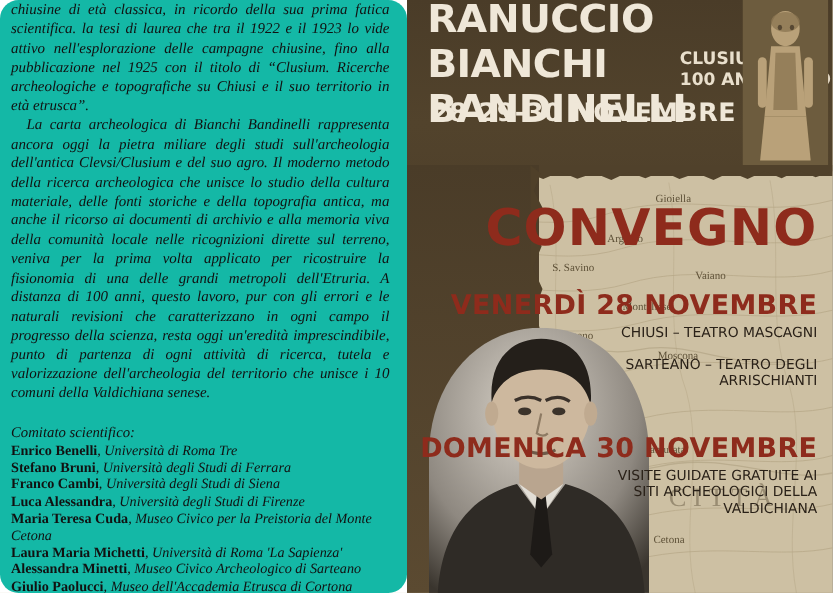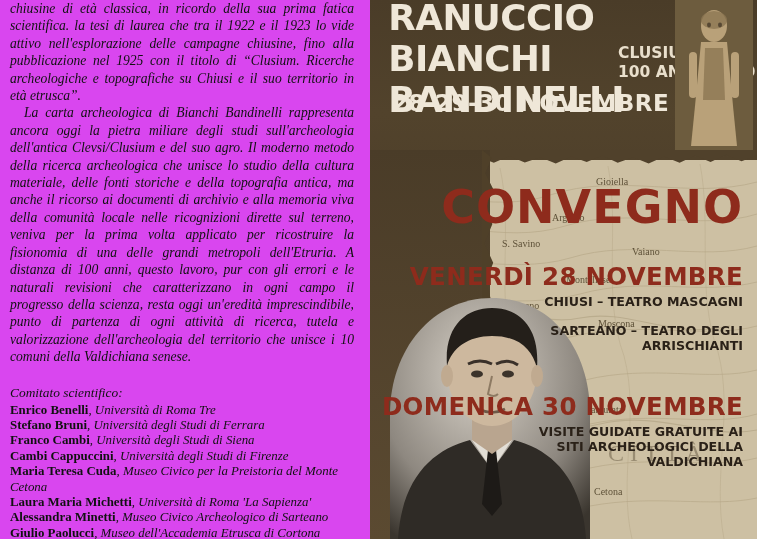--- a/index.html
+++ b/index.html
@@ -6,23 +6,24 @@
   body{
     width:757px;height:539px;overflow:hidden;
     background:#ffffff;
     font-family:"Liberation Serif", serif;
   }
   .page{position:relative;width:757px;height:539px;overflow:hidden;}
 
   
   .left{
     position:absolute;left:0;top:0;width:370px;height:539px;
-    background:#d946ef;
+    background:#14b8a6;
     box-sizing:border-box;
     padding:0 16px 0 10px;
+    border-radius:17px;
   }
   .body-text{
     font-family:"Liberation Serif", serif;
     font-style:italic;
     font-size:13.6px;
     line-height:17.4px;
     text-align:justify;
     color:#111;
   }
   .body-text p{margin:0 0 0 0;}
@@ -161,21 +162,21 @@
     text-align:right;
   }
   .ev{position:absolute;right:14px;z-index:9;text-align:right;}
   .ev .d{
     font-family:"DejaVu Sans", sans-serif;
     font-weight:bold;font-size:24.5px;color:#8e2b1c;letter-spacing:0.3px;
     white-space:nowrap;
   }
   .ev .p{
     font-family:"DejaVu Sans", sans-serif;
-    font-weight:bold;font-size:12.6px;color:#2a2118;line-height:15px;
+    font-weight:normal;font-size:12.6px;color:#2a2118;line-height:15px;
     margin-top:3px;
   }
   .ev1{top:262px;}
   .ev2{top:320px;}
   .ev3{top:392px;}
 </style>
 </head>
 <body>
 
 <div class="page">
@@ -187,21 +188,21 @@
     </div>
 
     <div class="spacer"></div>
 
     <div class="comitato-title">Comitato scientifico:</div>
 
     <div class="people">
       <div class="person"><span class="nm">Enrico Benelli</span><span class="af">, Università di Roma Tre</span></div>
       <div class="person"><span class="nm">Stefano Bruni</span><span class="af">, Università degli Studi di Ferrara</span></div>
       <div class="person"><span class="nm">Franco Cambi</span><span class="af">, Università degli Studi di Siena</span></div>
-      <div class="person"><span class="nm">Cambi Cappuccini</span><span class="af">, Università degli Studi di Firenze</span></div>
+      <div class="person"><span class="nm">Luca Alessandra</span><span class="af">, Università degli Studi di Firenze</span></div>
       <div class="person"><span class="nm">Maria Teresa Cuda</span><span class="af">, Museo Civico per la Preistoria del Monte Cetona</span></div>
       <div class="person"><span class="nm">Laura Maria Michetti</span><span class="af">, Università di Roma 'La Sapienza'</span></div>
       <div class="person"><span class="nm">Alessandra Minetti</span><span class="af">, Museo Civico Archeologico di Sarteano</span></div>
       <div class="person"><span class="nm">Giulio Paolucci</span><span class="af">, Museo dell'Accademia Etrusca di Cortona</span></div>
 
     </div>
   </div>
 
   <div class="right">
 

